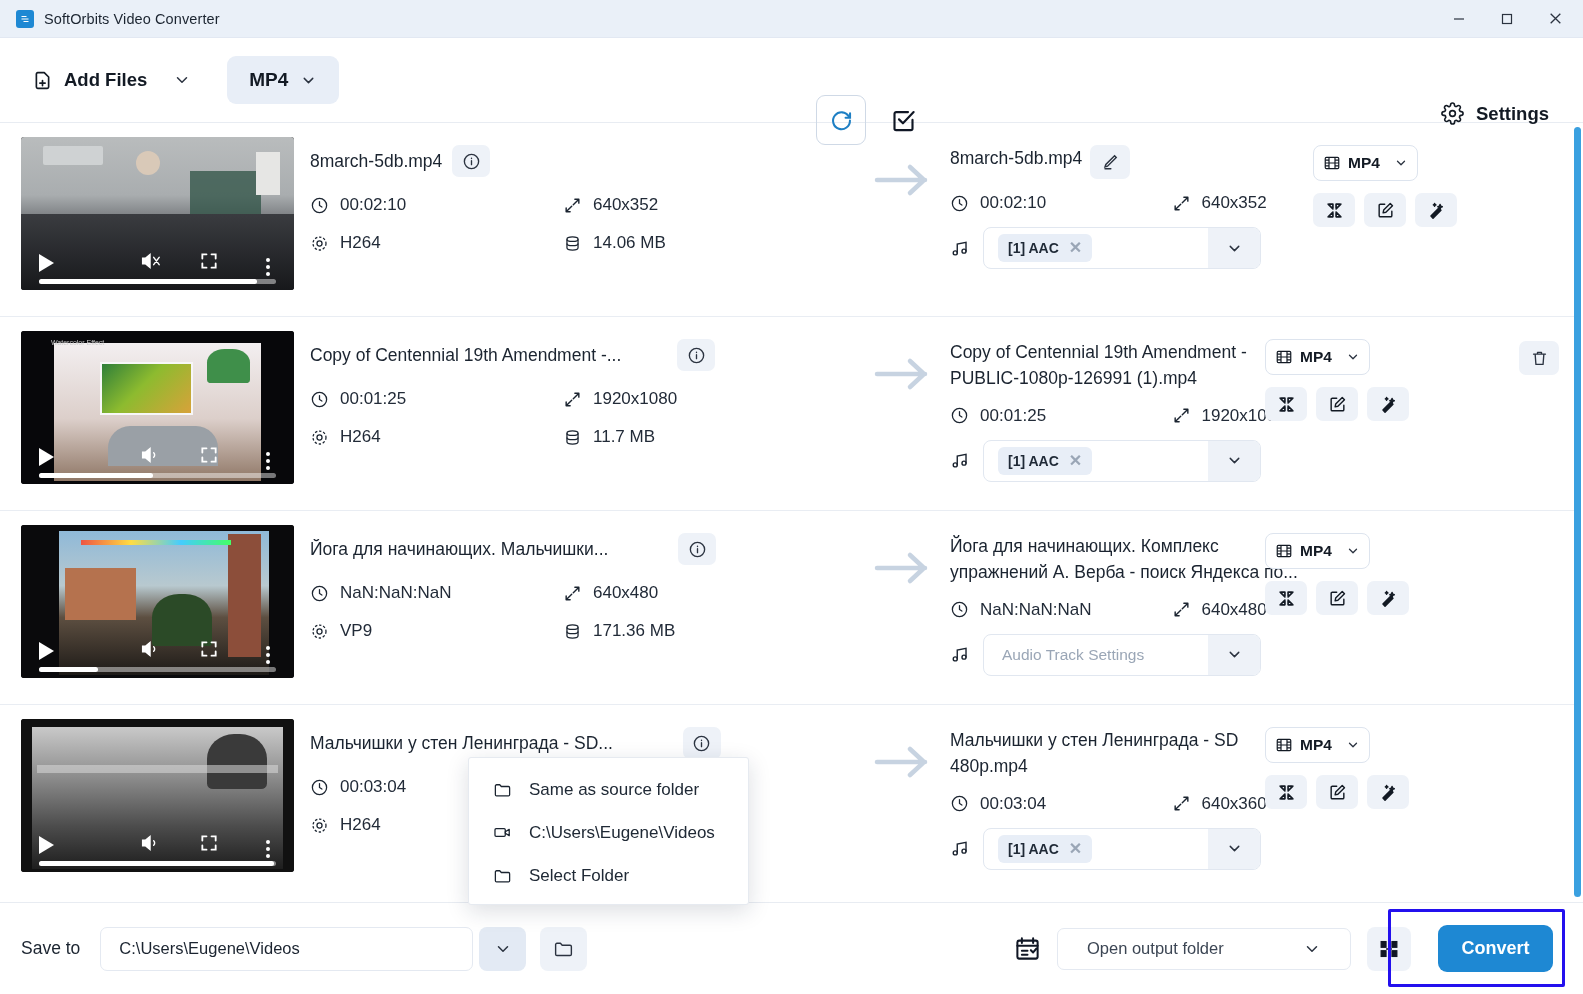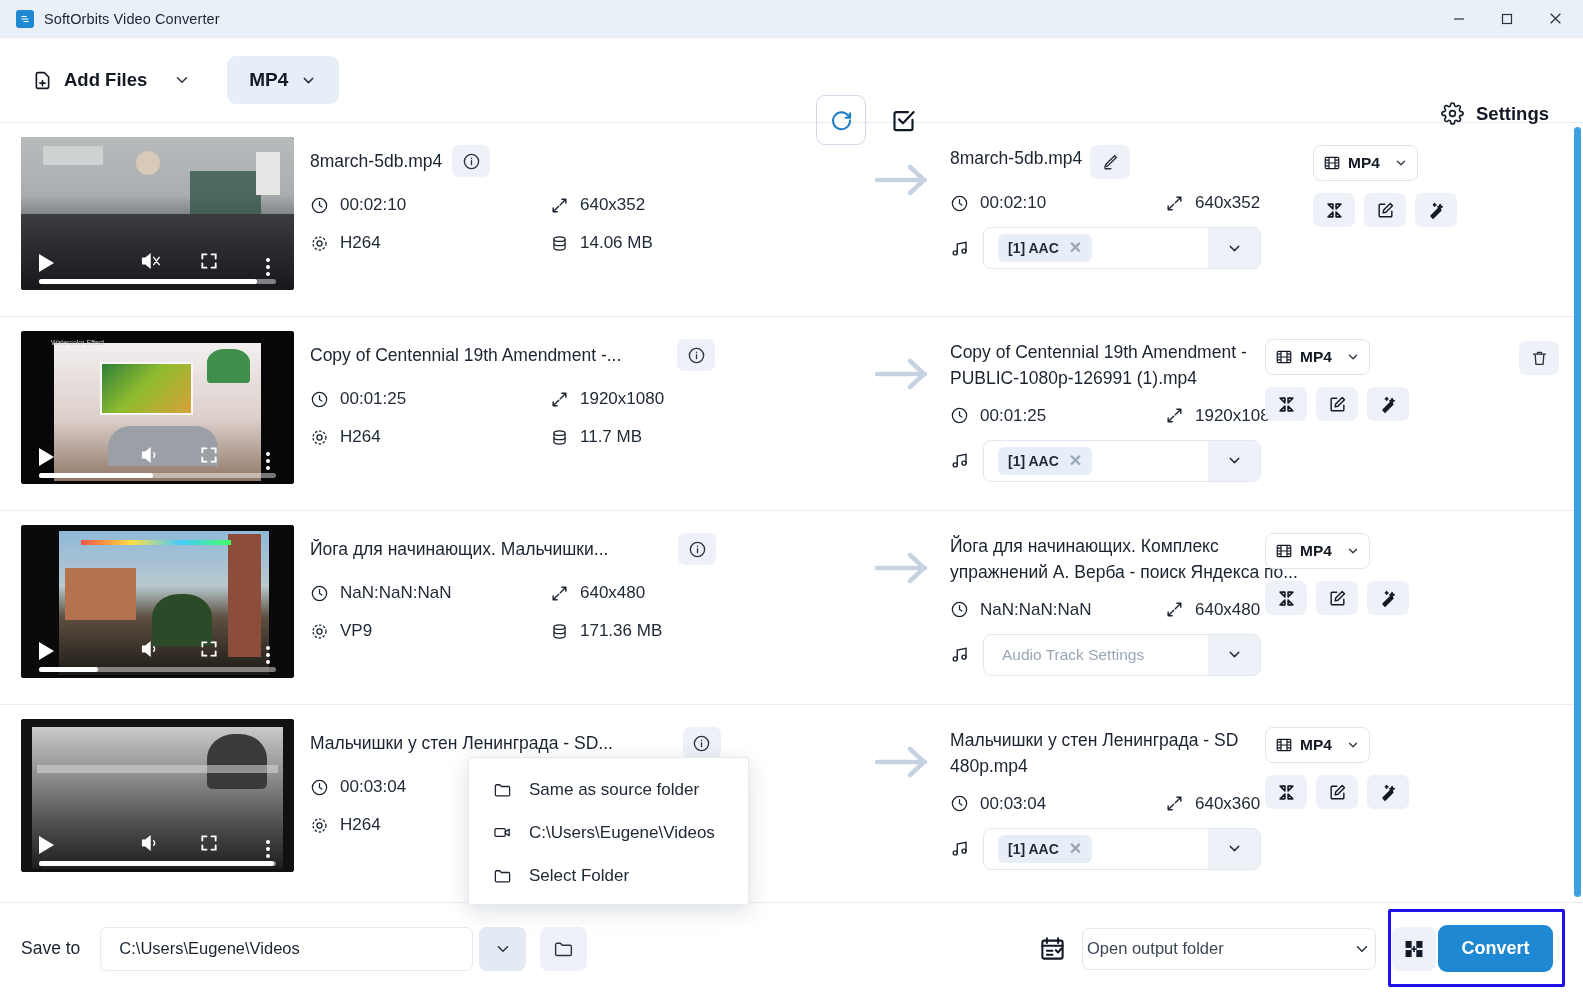--- a/index.html
+++ b/index.html
@@ -123,21 +123,21 @@
   
   .src { flex: 0 0 560px; padding-left: 16px; padding-top: 8px; position: relative; }
   .src .nameline { display: flex; align-items: center; gap: 10px; }
   .src .fname { font-size: 17.5px; color: #1b2430; max-width: 400px;
                 white-space: nowrap; overflow: hidden; }
   .info-btn {
     width: 38px; height: 32px; border-radius: 7px; background: #eef2f8;
     display: flex; align-items: center; justify-content: center; color: #2b3340;
     flex: 0 0 auto;
   }
-  .meta { display: flex; margin-top: 18px; }
+  .meta { display: flex; margin-top: 18px; gap: 13px; }
   .meta .cell { display: flex; align-items: center; gap: 11px;
                 font-size: 17px; color: #222b38; width: 240px; }
   .meta .cell .ic { color: #1b2430; display: flex; }
 
   .arrow { flex: 0 0 96px; display: flex; align-items: flex-start; justify-content: center;
            color: #c7d3e1; padding-top: 26px; }
 
   
   .dest { flex: 1 1 auto; padding-top: 8px; position: relative; max-width: 430px;}
   .dest .nameline { display: flex; align-items: flex-start; gap: 0px; }
@@ -229,30 +229,30 @@
     background: #e3eaf4; display: flex; align-items: center; justify-content: center; color: #2b3340;
   }
   .folder-btn {
     margin-left: 14px; width: 47px; height: 44px; border-radius: 8px;
     background: #eef2f8; display: flex; align-items: center; justify-content: center; color: #2b3340;
   }
   .bspacer { flex: 1; }
   .cal-icon { color: #101725; display: flex; margin-right: 16px; }
   .out-select {
     width: 294px; height: 42px; border: 1px solid #e4e9f1; border-radius: 7px;
-    display: flex; align-items: center; padding: 0 4px;
+    display: flex; align-items: center; padding: 0 29px;
     font-size: 16.5px; color: #3c4654; background: #fff;
   }
   .out-select .cv { margin-left: auto; color: #2b3340; display: flex; }
   .grid-btn {
     margin-left: 16px; width: 44px; height: 44px; border-radius: 8px;
     background: #eef2f8; display: flex; align-items: center; justify-content: center; color: #101725;
   }
   .convert-btn {
-    margin-left: 2px; margin-right: 30px;
+    margin-left: 27px; margin-right: 30px;
     width: 115px; height: 47px; border-radius: 9px;
     background: #1e88d3; color: #fff;
     display: flex; align-items: center; justify-content: center;
     font-size: 18px; font-weight: bold;
   }
   .hl-box {
     position: absolute; right: 18px; top: 6px; width: 177px; height: 78px;
     border: 3px solid #2310ee; border-radius: 2px; pointer-events: none;
   }
 </style>

